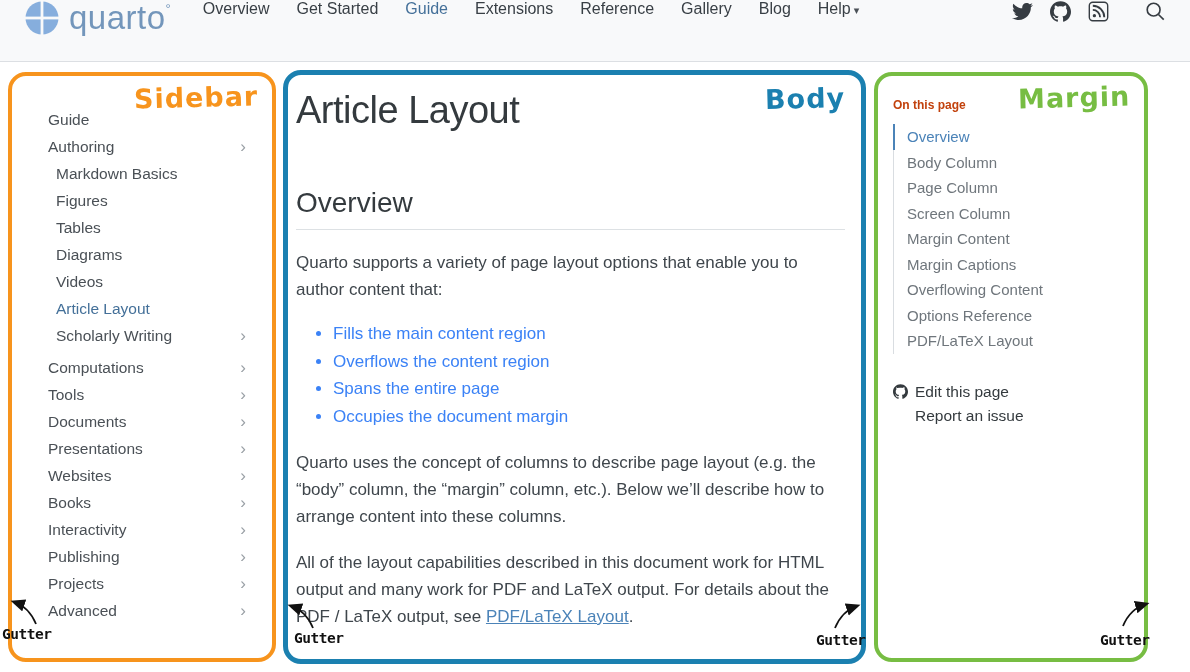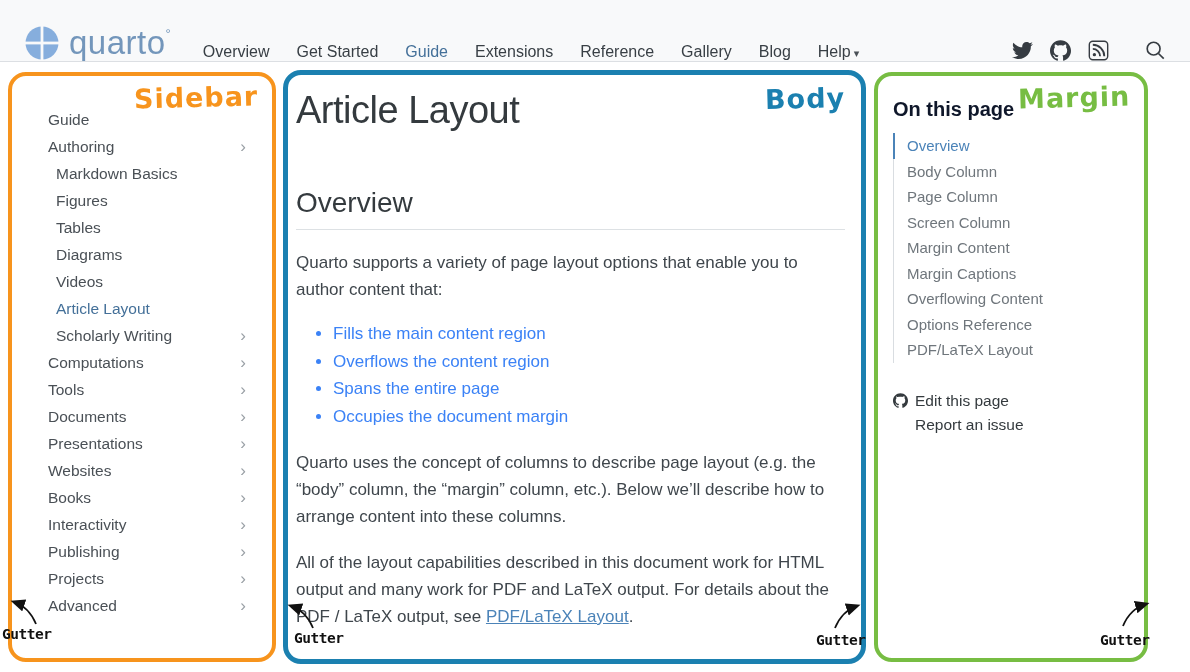--- a/index.html
+++ b/index.html
@@ -6,21 +6,21 @@
   html,body { width:1190px; height:672px; }
   body {
     font-family:"Liberation Sans","DejaVu Sans",sans-serif;
     background:#ffffff; color:#3f464c; position:relative; overflow:hidden;
   }
 
   
   .navbar {
     position:absolute; top:0; left:0; width:1190px; height:62px;
     background:#f8f9fa; border-bottom:1px solid #dcdfe3;
-    display:flex; align-items:flex-end; padding:0 24px;
+    display:flex; align-items:flex-start; padding:0 24px;
   }
   .logo { display:flex; align-items:flex-start; cursor:pointer; }
   .logo-text { font-size:33px; color:#7396bb; letter-spacing:0.5px; margin-left:9px; line-height:36px; }
   .logo-mark { font-size:13px; color:#7396bb; margin-top:1px; }
   .nav-links { display:flex; align-items:center; gap:27px; margin-left:32px; list-style:none; }
   .nav-item { font-size:16px; color:#383f45; cursor:pointer; white-space:nowrap; }
   .nav-item.active { color:#447099; }
   .nav-caret { font-size:11px; color:#4a5157; margin-left:3px; }
   .nav-icons { margin-left:auto; display:flex; align-items:center; gap:17px; }
   .icon-btn { cursor:pointer; display:flex; align-items:center; color:#363c42; }
@@ -66,21 +66,21 @@
     font-size:28px; font-weight:500; color:#343a3e; margin-top:55px;
     padding-bottom:10px; border-bottom:1px solid #dde1e4;
   }
   .article p { font-size:17px; line-height:27px; color:#3f464c; margin-top:19px; }
   .article ul { margin:17px 0 0 37px; }
   .article li { font-size:17px; line-height:27.5px; color:#3b82f6; }
   .body-link { color:#4b83b8; text-decoration:underline; cursor:pointer; }
 
   
   .toc { padding:22px 10px 0 15px; }
-  .toc-heading { font-size:20px; font-weight:bold; color:#0f172a; margin-bottom:12px; }
+  .toc-heading { font-size:12px; font-weight:bold; color:#c2410c; margin-bottom:12px; }
   .toc-list { list-style:none; border-left:1px solid #d9dde1; }
   .toc-item {
     font-size:15px; color:#6f767c; padding:4px 0 4.5px 13px; cursor:pointer;
     margin-left:-1px; border-left:1px solid transparent;
   }
   .toc-item.active { color:#4b83b8; border-left:2px solid #4b83b8; padding-left:12px; }
   .toc-actions { margin-top:26px; }
   .toc-action { display:flex; align-items:center; font-size:15.5px; color:#343a3e; cursor:pointer; padding:3px 0; }
   .toc-action .gh { margin-right:7px; display:flex; }
   .toc-action.report { padding-left:22px; }
@@ -180,21 +180,21 @@
     <div class="s-item lvl1">
         <span>Videos</span>
       </div>
     <div class="s-item lvl1 active">
         <span>Article Layout</span>
       </div>
     <div class="s-item lvl1">
         <span>Scholarly Writing</span>
         <span class="chev">›</span>
       </div>
-    <div class="s-item lvl0" style="">
+    <div class="s-item lvl0" style="margin-top:5px">
         <span>Computations</span>
         <span class="chev">›</span>
       </div>
     <div class="s-item lvl0">
         <span>Tools</span>
         <span class="chev">›</span>
       </div>
     <div class="s-item lvl0">
         <span>Documents</span>
         <span class="chev">›</span>

